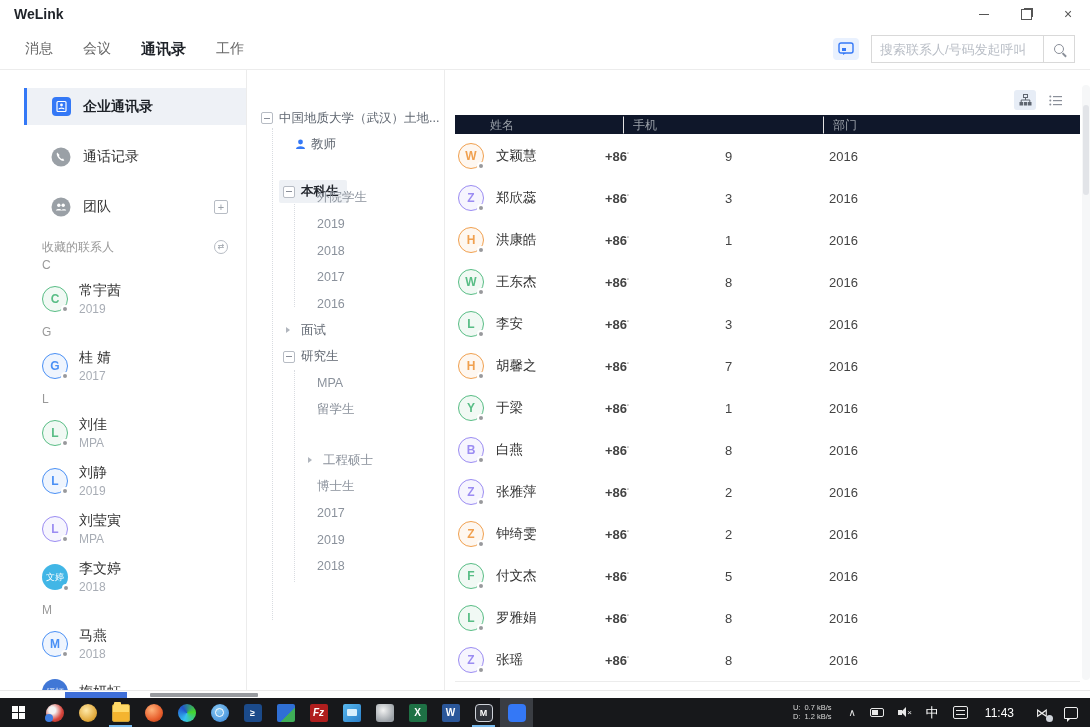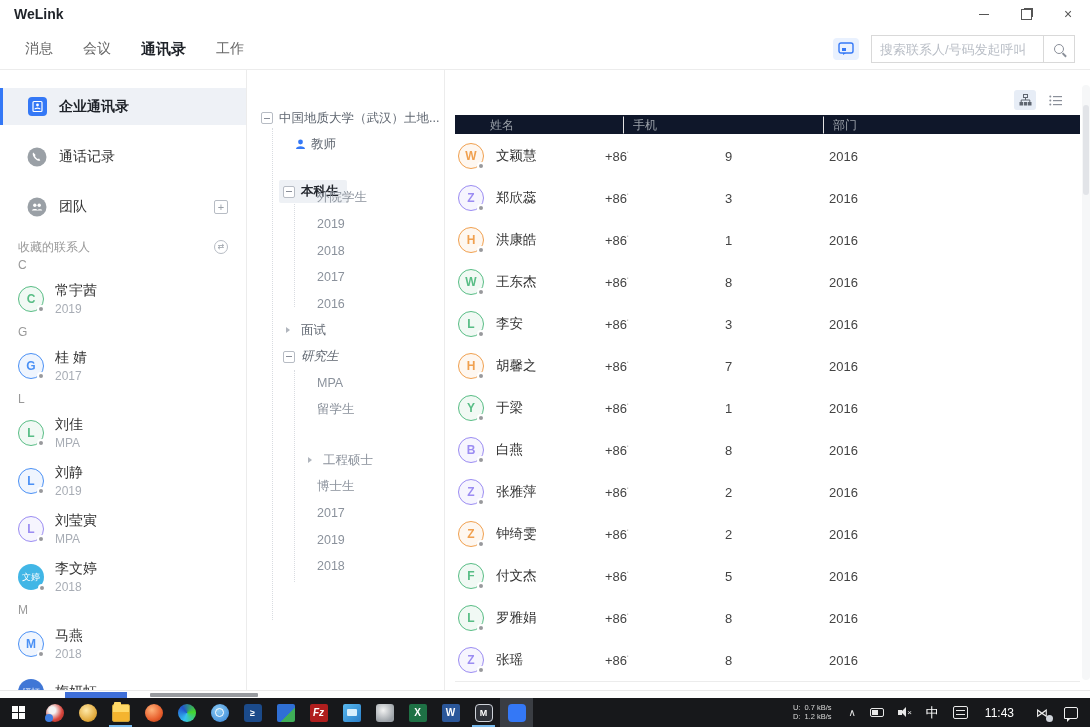--- a/index.html
+++ b/index.html
@@ -26,21 +26,21 @@
   .call-icon { width:26px; height:22px; border-radius:4px; background:#e9f1fe; display:flex; align-items:center; justify-content:center; }
   .search-wrap { display:flex; align-items:center; }
   .search-input { width:172px; height:28px; border:1px solid #d9d9d9; border-right:none; font-size:13px; padding:0 8px; color:#ec4899; outline:none; }
   .search-input::placeholder { color:#b9bec6; }
   .search-btn { width:32px; height:28px; border:1px solid #d9d9d9; background:#fff; display:flex; align-items:center; justify-content:center; cursor:pointer; }
   .mag { width:10px; height:10px; border:1.5px solid #8a8f99; border-radius:50%; position:relative; }
   .mag::after { content:""; position:absolute; width:5px; height:1.5px; background:#8a8f99; transform:rotate(45deg); right:-4px; bottom:-2px; }
 
   
   .main { position:absolute; left:0; top:70px; width:1090px; height:620px; background:#fff; }
-  .sidebar { position:absolute; left:0; top:0; width:247px; height:620px; border-right:1px solid #ececec; padding-top:18px; overflow:hidden; }
+  .sidebar { position:absolute; left:0; top:0; width:247px; height:620px; border-right:1px solid #ececec; padding-top:18px; overflow:hidden;padding-left:24px; }
   .treepanel { position:absolute; left:247px; top:0; width:198px; height:620px; border-right:1px solid #ececec; padding-top:35px; overflow:hidden; }
   .tablepanel { position:absolute; left:445px; top:0; width:645px; height:620px; }
 
   
   .side-item { height:37px; display:flex; align-items:center; padding-left:27px; position:relative; margin-bottom:13px; cursor:pointer; }
   .side-item.selected { background:#eef1f6; }
   .side-item.selected::before { content:""; position:absolute; left:0; top:0; width:3px; height:37px; background:#3478f6; }
   .sicon { width:20px; height:20px; margin-right:12px; display:flex; align-items:center; justify-content:center; }
   .side-label { font-size:14px; color:#333; }
   .side-item.selected .side-label { font-weight:bold; color:#1f2329; }
@@ -79,21 +79,21 @@
   .thead { position:absolute; left:10px; top:45px; width:625px; height:19px; background:#0f172a; }
   .thead span { position:absolute; top:50%; transform:translateY(-50%); font-size:12px; color:#9aa0a8; }
   .th-name { left:35px; }
   .th-phone { left:168px; border-left:1px solid #e3e3e3; padding-left:9px; }
   .th-dept { left:368px; border-left:1px solid #e3e3e3; padding-left:9px; }
   .tbody { position:absolute; left:0; top:65px; width:637px; }
   .crow { height:42px; position:relative; cursor:pointer; }
   .crow > * { position:absolute; top:50%; transform:translateY(-50%); }
   .c-av { left:13px; }
   .c-name { left:51px; font-size:13.5px; color:#333; }
-  .c-pre { left:160px; font-size:13px; color:#444; }
+  .c-pre { left:160px; font-size:13px; color:#444;font-weight:bold; }
   .c-pre::after { content:"\02B9"; font-size:8px; color:#999; vertical-align:4px; }
   .c-suf { left:280px; font-size:13px; color:#444; }
   .c-dept { left:384px; font-size:13px; color:#444; }
   .tbody-end { position:absolute; left:10px; width:625px; border-bottom:1px solid #ececec; }
   .scroll-track { position:absolute; right:0; top:15px; width:8px; height:595px; background:#f6f7f8; border-radius:4px; }
   .scroll-thumb { position:absolute; right:1px; top:20px; width:6px; height:90px; background:#e2e4e8; border-radius:3px; }
 
   
   .bg-strip { position:absolute; left:0; top:690px; width:1090px; height:8px; background:#fdfdfd; border-top:1px solid #e8e8e8; }
   .bg-frag-blue { position:absolute; left:65px; top:1px; width:62px; height:6px; background:#3f6fd8; }
@@ -393,21 +393,21 @@
           <span class="tn-label">2016</span>
         </div>
       </div>
         <div class="tree-node toggle-chevron" style="padding-left: 32px;">
         <div class="node-inner">
           <span class="tgl"></span>
 
           <span class="tn-label">面试</span>
         </div>
       </div>
-        <div class="tree-node toggle-minus" style="padding-left: 32px; font-style: italic;">
+        <div class="tree-node toggle-minus" style="padding-left: 32px;">
         <div class="node-inner">
           <span class="tgl"></span>
 
           <span class="tn-label">研究生</span>
         </div>
       </div>
         <div class="tree-node toggle-none lv2" style="padding-left: 54px;">
         <div class="node-inner">
           <span class="tgl"></span>
 

